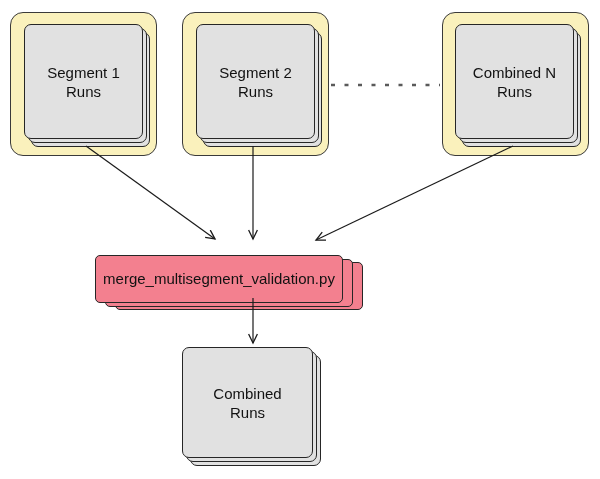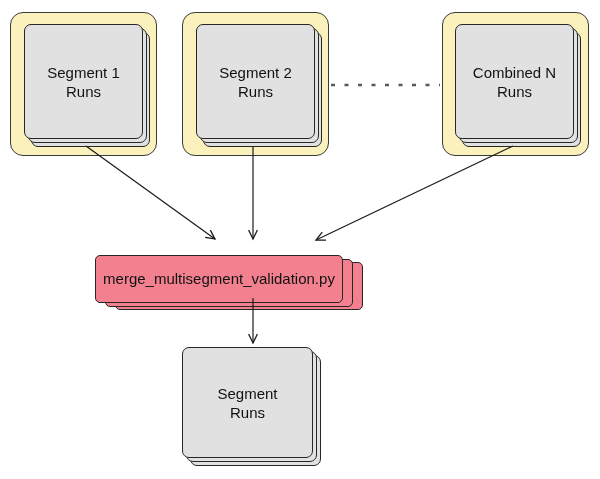--- a/index.html
+++ b/index.html
@@ -113,21 +113,21 @@
     <div class="sheet b1"></div>
     <div class="sheet front">
       <span>merge_multisegment_validation.py</span>
     </div>
   </div>
 
   <div class="stack" style="left:182px; top:347px; width:131px; height:111px;">
     <div class="sheet b2" style="transform:translate(8px,8px);"></div>
     <div class="sheet b1"></div>
     <div class="sheet front">
-      <span>Segment</span>
+      <span>Combined</span>
       <span>Runs</span>
     </div>
   </div>
 
   <svg class="connectors" width="600" height="479" viewBox="0 0 600 479">
     <defs>
       <marker id="arrowhead" markerWidth="14" markerHeight="12" refX="11" refY="5" orient="auto" markerUnits="userSpaceOnUse">
         <path d="M2,0.6 L11,5 L2,9.4" fill="none" stroke="#1a1a1a" stroke-width="1.3"></path>
       </marker>
     </defs>

